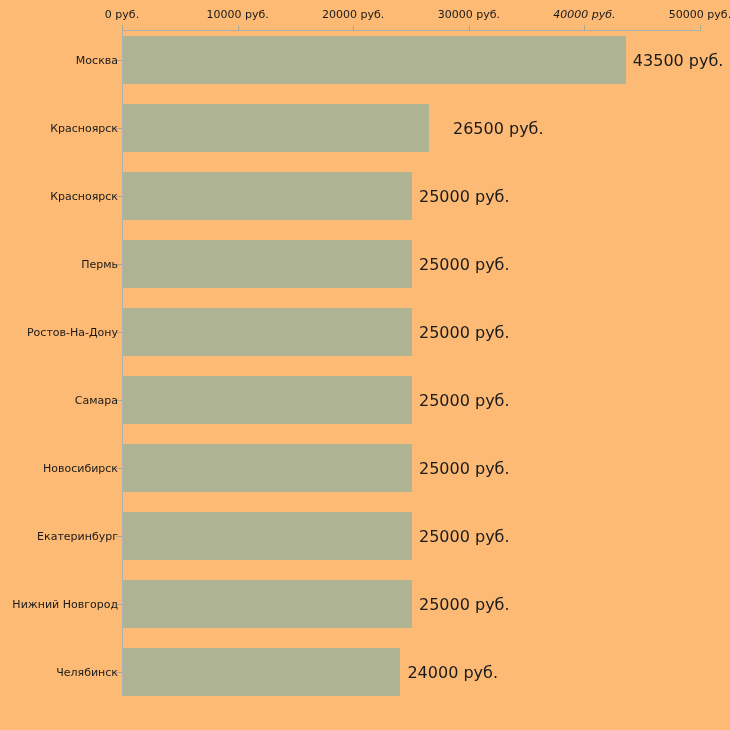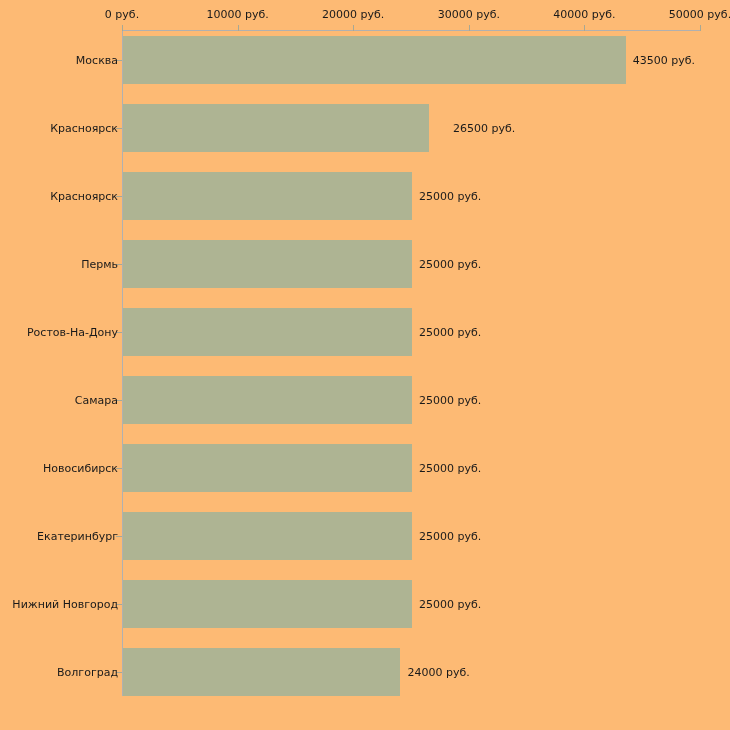--- a/index.html
+++ b/index.html
@@ -83,21 +83,21 @@
 
   
   .bar {
     position: absolute;
     left: 123px;
     height: 48px;
     background: #aeb493;
   }
   .bar-value-label {
     position: absolute;
-    font-size: 11px;
+    font-size: 16px;
     color: #1a1a1a;
     white-space: nowrap;
     transform: translateY(-50%);
     line-height: 13px;
   }
 </style>
 </head>
 <body>
 
 <div id="chart-root">
@@ -111,21 +111,21 @@
   <div id="xtick-layer">
       <div class="axis-tick" style="left: 122px;"></div>
       <div class="axis-tick-label" style="left: 122px;">0 руб.</div>
       <div class="axis-tick" style="left: 237.6px;"></div>
       <div class="axis-tick-label" style="left: 237.6px;">10000 руб.</div>
       <div class="axis-tick" style="left: 353.2px;"></div>
       <div class="axis-tick-label" style="left: 353.2px;">20000 руб.</div>
       <div class="axis-tick" style="left: 468.8px;"></div>
       <div class="axis-tick-label" style="left: 468.8px;">30000 руб.</div>
       <div class="axis-tick" style="left: 584.4px;"></div>
-      <div class="axis-tick-label" style="left: 584.4px;">40000 руб.</div>
+      <div class="axis-tick-label" style="left: 584.4px; font-style: italic;">40000 руб.</div>
       <div class="axis-tick" style="left: 700px;"></div>
       <div class="axis-tick-label" style="left: 700px;">50000 руб.</div>
     </div>
   <div id="ytick-layer">
       <div class="cat-tick" style="top: 60px;"></div>
       <div class="cat-tick" style="top: 128px;"></div>
       <div class="cat-tick" style="top: 196px;"></div>
       <div class="cat-tick" style="top: 264px;"></div>
       <div class="cat-tick" style="top: 332px;"></div>
       <div class="cat-tick" style="top: 400px;"></div>
@@ -137,21 +137,21 @@
   <div id="catlabel-layer">
       <div class="cat-label" style="top: 60px;">Москва</div>
       <div class="cat-label" style="top: 128px;">Красноярск</div>
       <div class="cat-label" style="top: 196px;">Красноярск</div>
       <div class="cat-label" style="top: 264px;">Пермь</div>
       <div class="cat-label" style="top: 332px;">Ростов-На-Дону</div>
       <div class="cat-label" style="top: 400px;">Самара</div>
       <div class="cat-label" style="top: 468px;">Новосибирск</div>
       <div class="cat-label" style="top: 536px;">Екатеринбург</div>
       <div class="cat-label" style="top: 604px;">Нижний Новгород</div>
-      <div class="cat-label" style="top: 672px;">Волгоград</div>
+      <div class="cat-label" style="top: 672px;">Челябинск</div>
     </div>
   <div id="bar-layer">
       <div class="bar" title="Москва: 43500 руб." style="top: 36px; width: 502.86px; background: rgb(174, 180, 147);"></div>
       <div class="bar" title="Красноярск: 26500 руб." style="top: 104px; width: 306.34px; background: rgb(174, 180, 147);"></div>
       <div class="bar" title="Волгоград: 25000 руб." style="top: 172px; width: 289px; background: rgb(174, 180, 147);"></div>
       <div class="bar" title="Пермь: 25000 руб." style="top: 240px; width: 289px; background: rgb(174, 180, 147);"></div>
       <div class="bar" title="Ростов-На-Дону: 25000 руб." style="top: 308px; width: 289px; background: rgb(174, 180, 147);"></div>
       <div class="bar" title="Самара: 25000 руб." style="top: 376px; width: 289px; background: rgb(174, 180, 147);"></div>
       <div class="bar" title="Новосибирск: 25000 руб." style="top: 444px; width: 289px; background: rgb(174, 180, 147);"></div>
       <div class="bar" title="Екатеринбург: 25000 руб." style="top: 512px; width: 289px; background: rgb(174, 180, 147);"></div>

